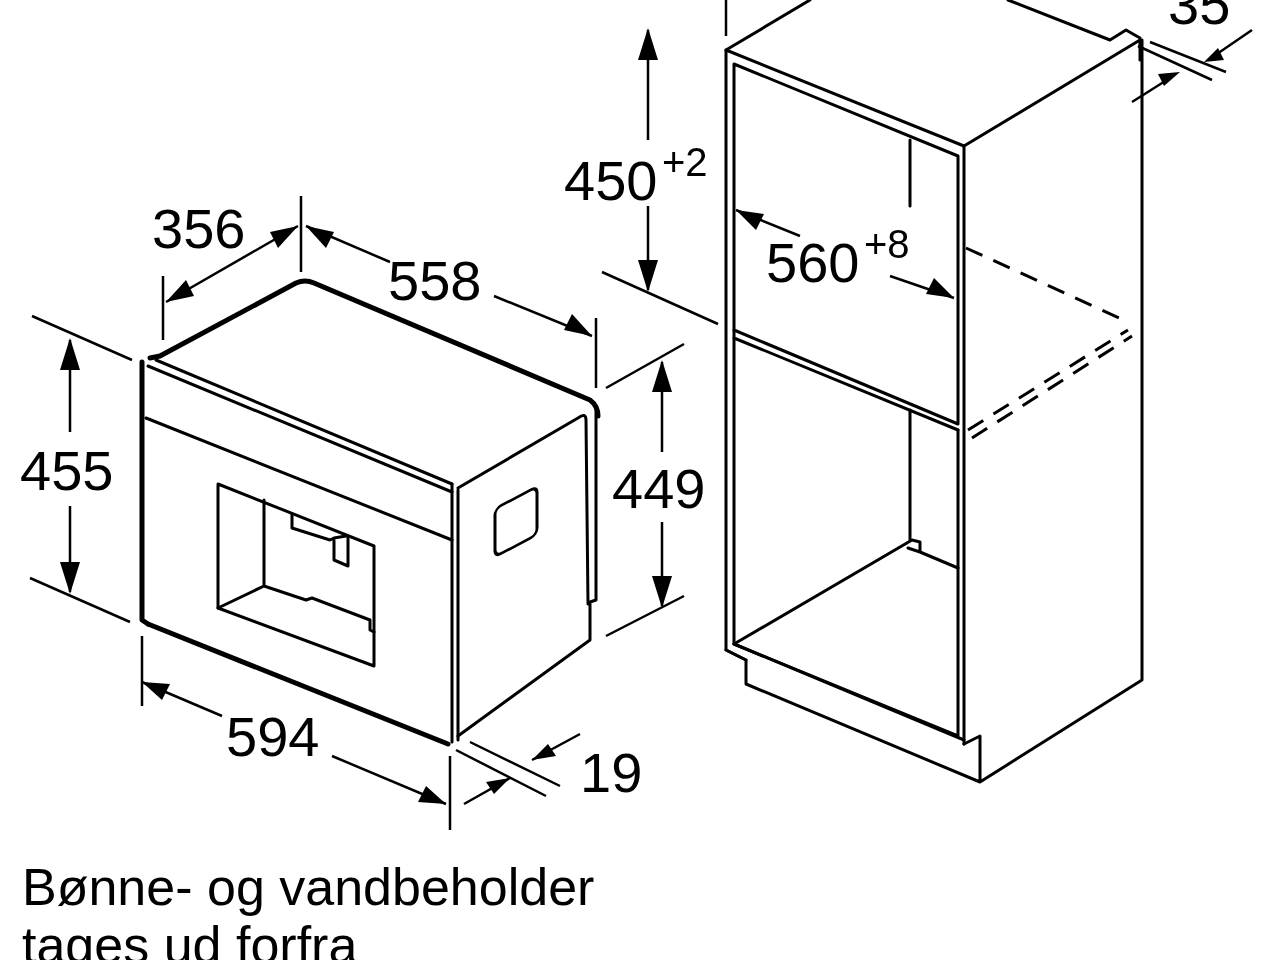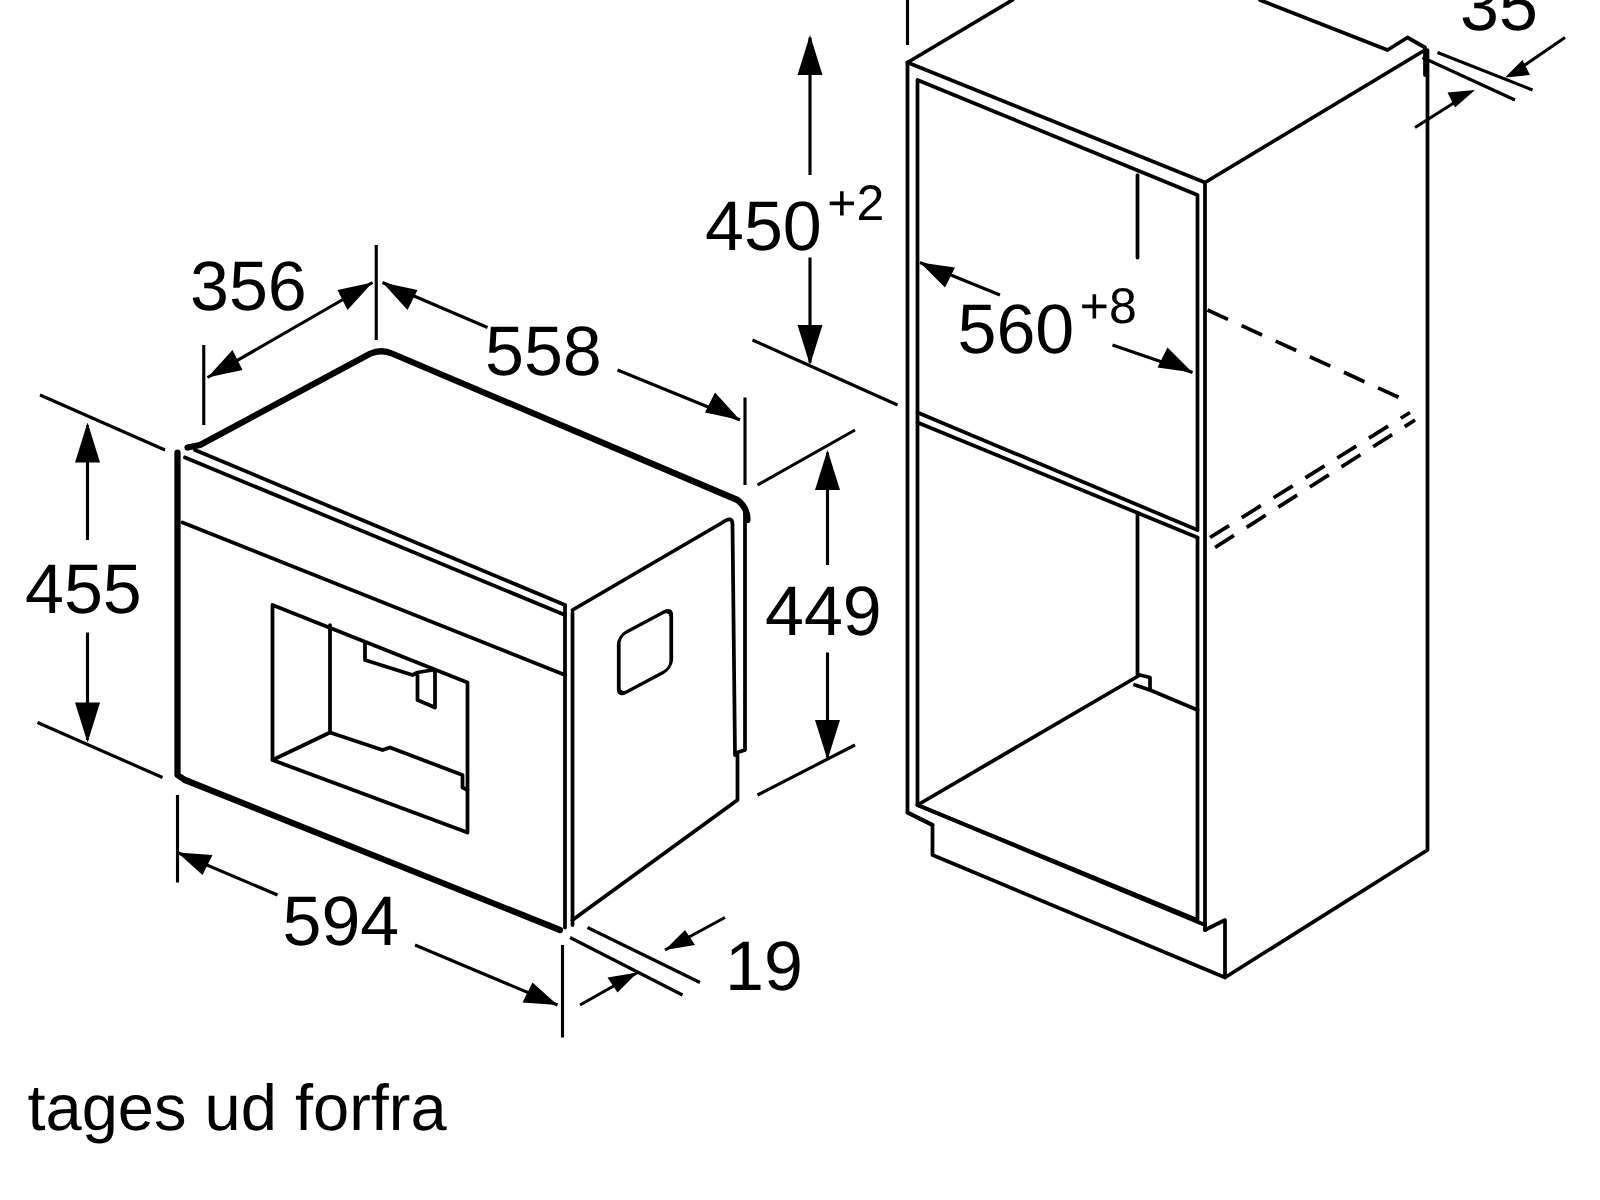--- a/index.html
+++ b/index.html
@@ -158,14 +158,15 @@
 
     <path class="thin" d="M1150 42 L1226 72 M1138 46 L1212 80"></path>
     <path class="thin" d="M1252 30 L1214 56 M1132 102 L1170 78"></path>
     <polygon class="arrow" points="1204,62 1218,48 1224,60"></polygon>
     <polygon class="arrow" points="1180,72 1164,86 1158,74"></polygon>
     <text class="dim-text" x="1168" y="24">35</text>
   </g>
 </svg>
 
 <div class="caption">
+  <div>Bønne- og vandbeholder</div>
   <div>tages ud forfra</div>
 </div>
 
 </body></html>

